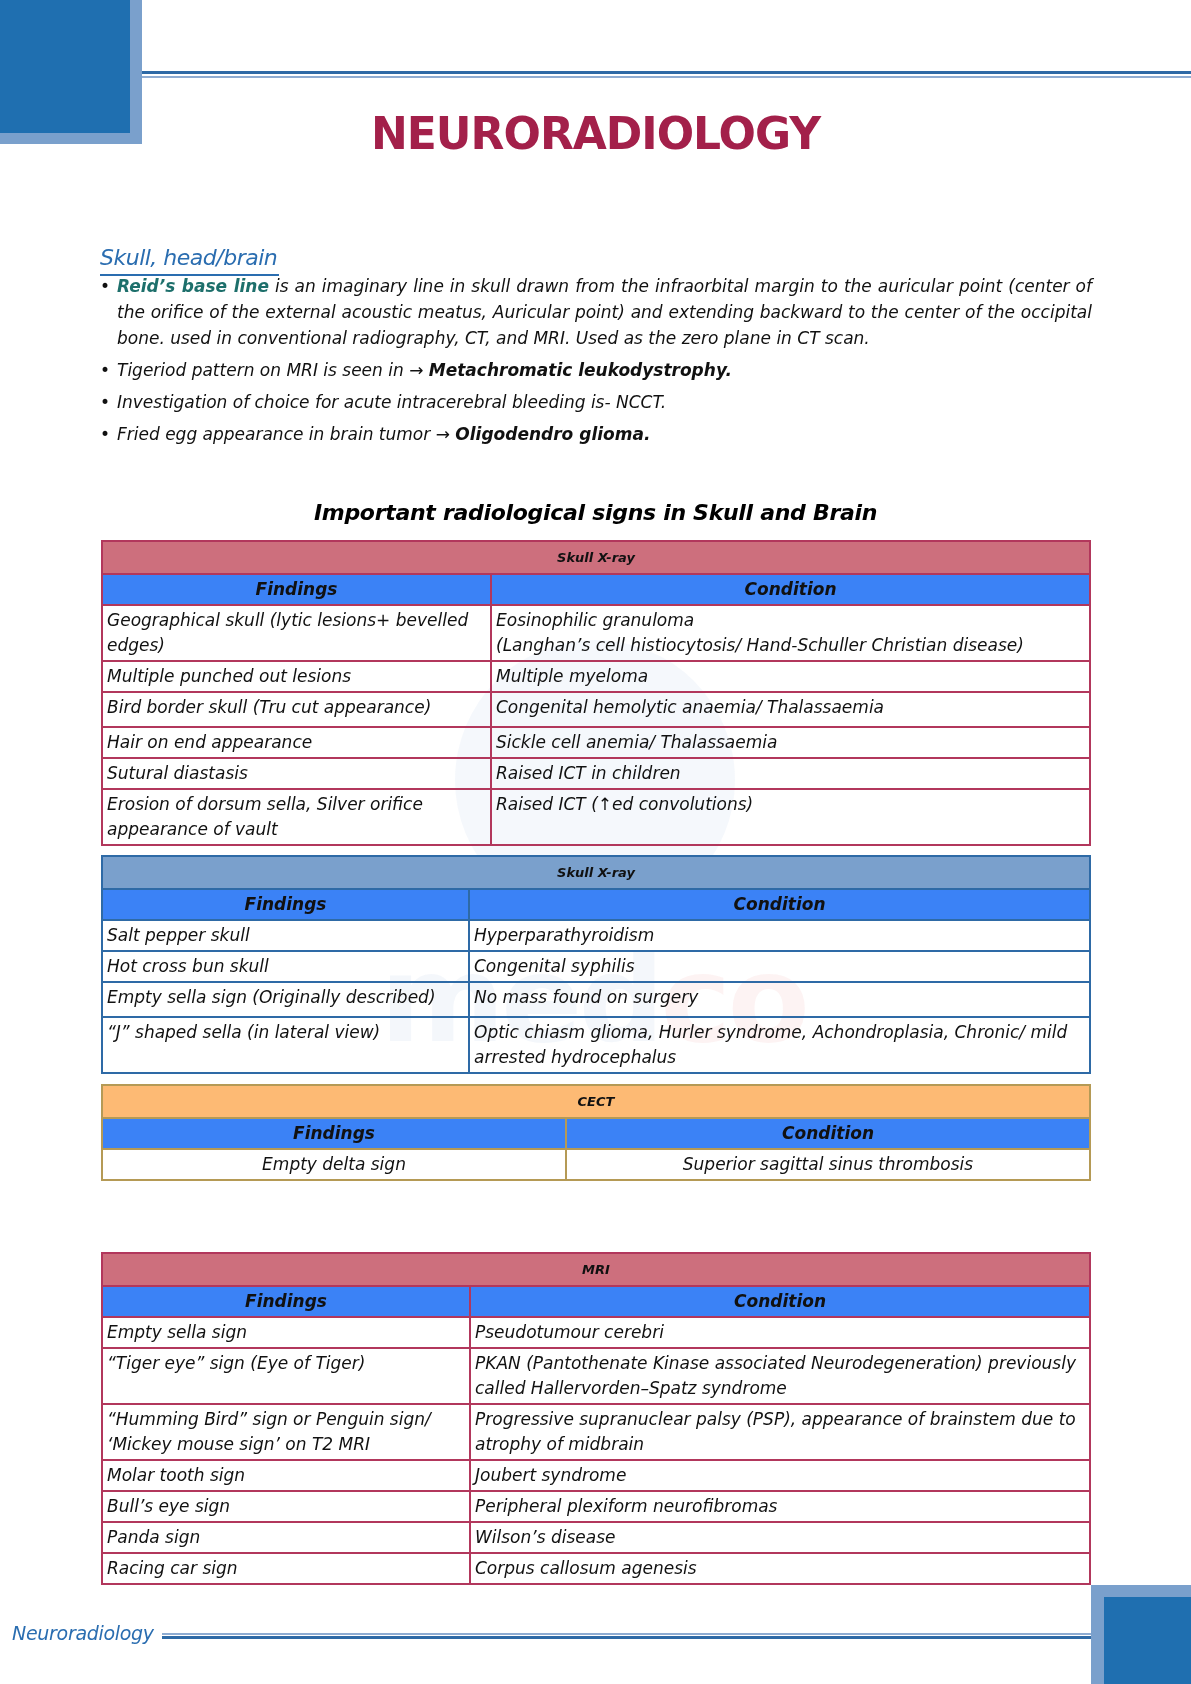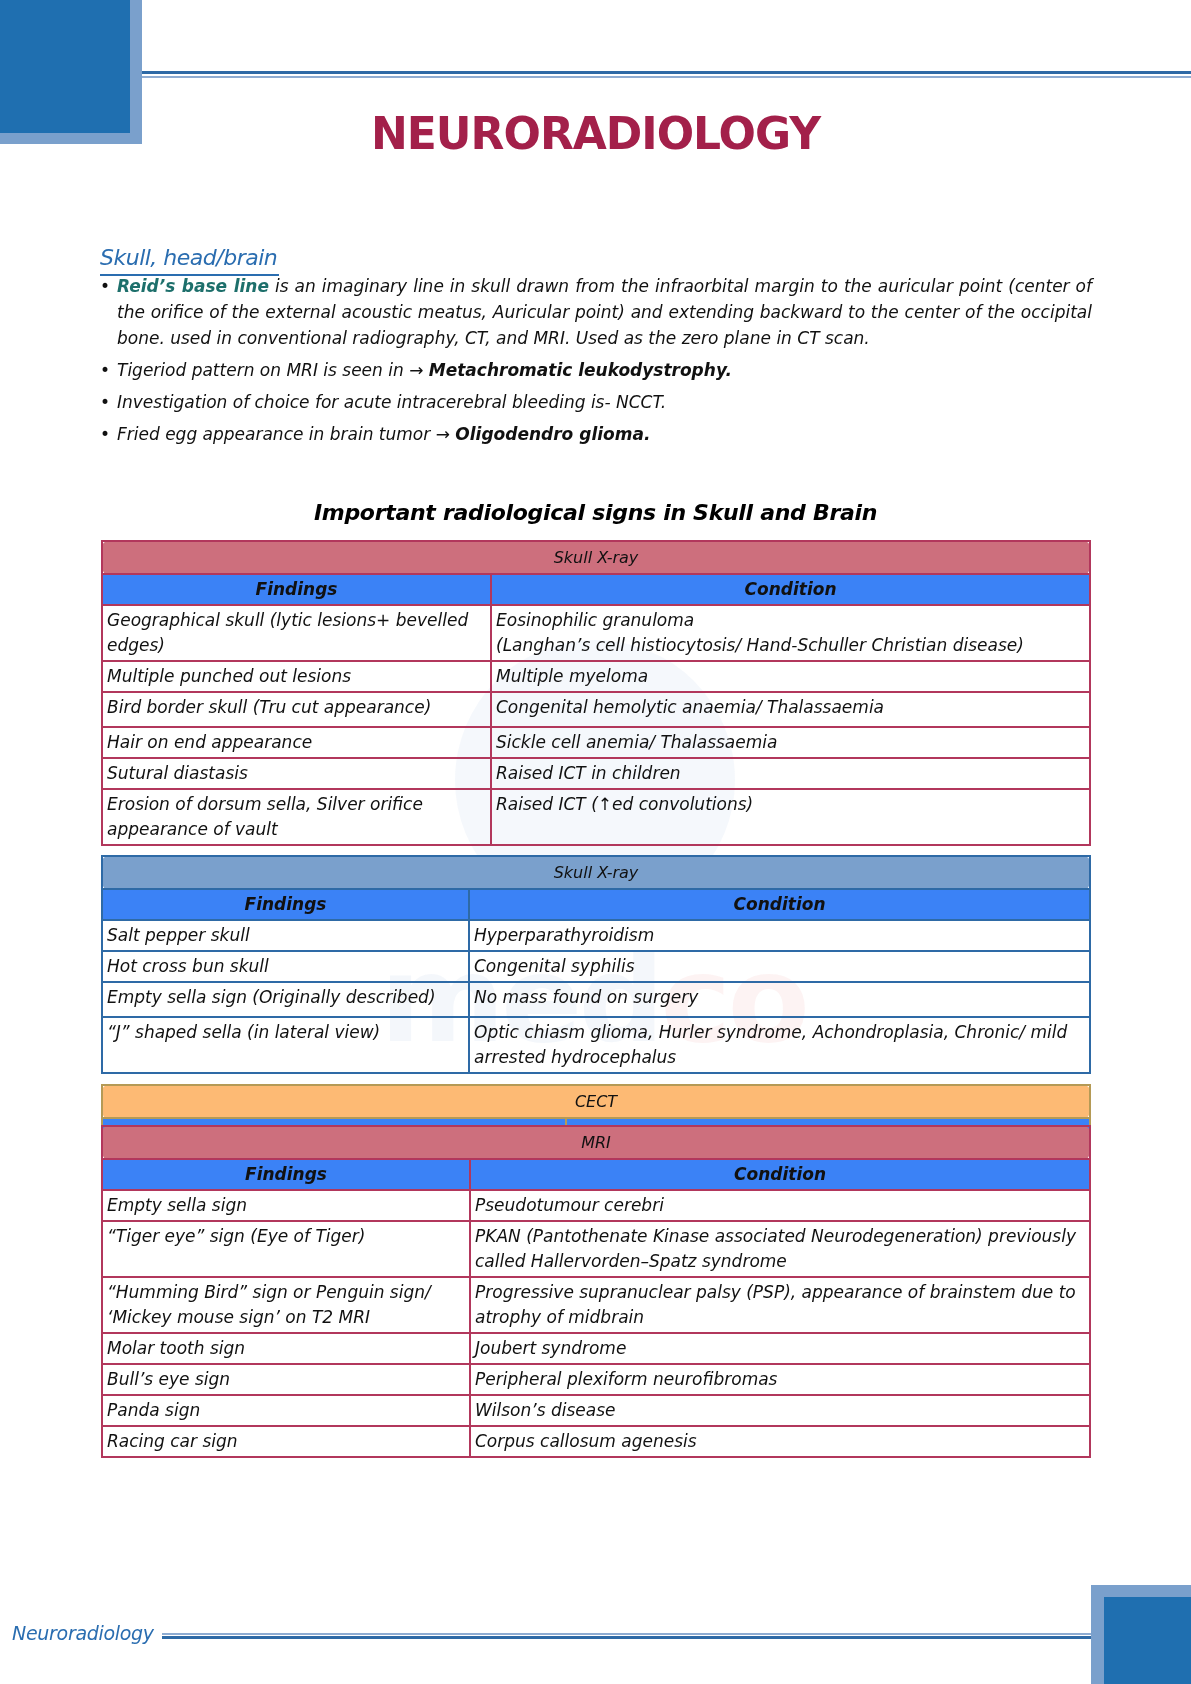--- a/index.html
+++ b/index.html
@@ -34,21 +34,21 @@
   .bullets { position: absolute; left: 100px; width: 992px; top: 273px; list-style: none; font-size: 17px; font-style: italic; line-height: 26px; }
   .bullets li { position: relative; padding-left: 17px; margin-bottom: 6px; text-align: justify; }
   .bullets li::before { content: "•"; position: absolute; left: 0; top: 0; font-style: normal; }
   .bullets .term { color: #1d6f6b; font-weight: bold; }
   .bullets b { font-weight: bold; }
 
   .tables-title { position: absolute; left: 0; right: 0; top: 500px; text-align: center; font-size: 22px; font-weight: bold; font-style: italic; color: #000000; letter-spacing: -0.3px; }
 
   table.sig { position: absolute; left: 101px; width: 990px; border-collapse: collapse; font-size: 17px; font-style: italic; }
   table.sig td, table.sig th { padding: 2px 4px; vertical-align: top; line-height: 25px; text-align: left; font-weight: normal; }
-  table.sig .cap td { text-align: center; font-weight: normal; font-size: 16px; padding: 3px 4px; border-radius: 6px; }
+  table.sig .cap td { text-align: center; font-weight: bold; font-size: 13px; padding: 3px 4px; }
   table.sig .hdr td { text-align: center; font-weight: bold; background: #3b82f6; }
 
   table.t-red { border: 2px solid #a6294f; }
   table.t-red td { border: 2px solid #b2375c; }
   table.t-red .cap td { background: #cd6f7d; }
 
   table.t-blue { border: 2px solid #2e6aa6; }
   table.t-blue td { border: 2px solid #2e6aa6; }
   table.t-blue .cap td { background: #7aa0cc; }
 
@@ -171,21 +171,21 @@
         <td>Findings</td>
         <td>Condition</td>
       </tr>
   <tr class="body">
         <td>Empty delta sign</td>
         <td>Superior sagittal sinus thrombosis</td>
       </tr>
 </tbody>
   </table>
 
-<table class="sig t-red" style="top:1125px;">
+<table class="sig t-red" style="top:1252px;">
   <colgroup>
       <col style="width:368px">
       <col>
     </colgroup>
   <tbody>
       <tr class="cap">
         <td colspan="2">MRI</td>
       </tr>
   <tr class="hdr">
         <td>Findings</td>

